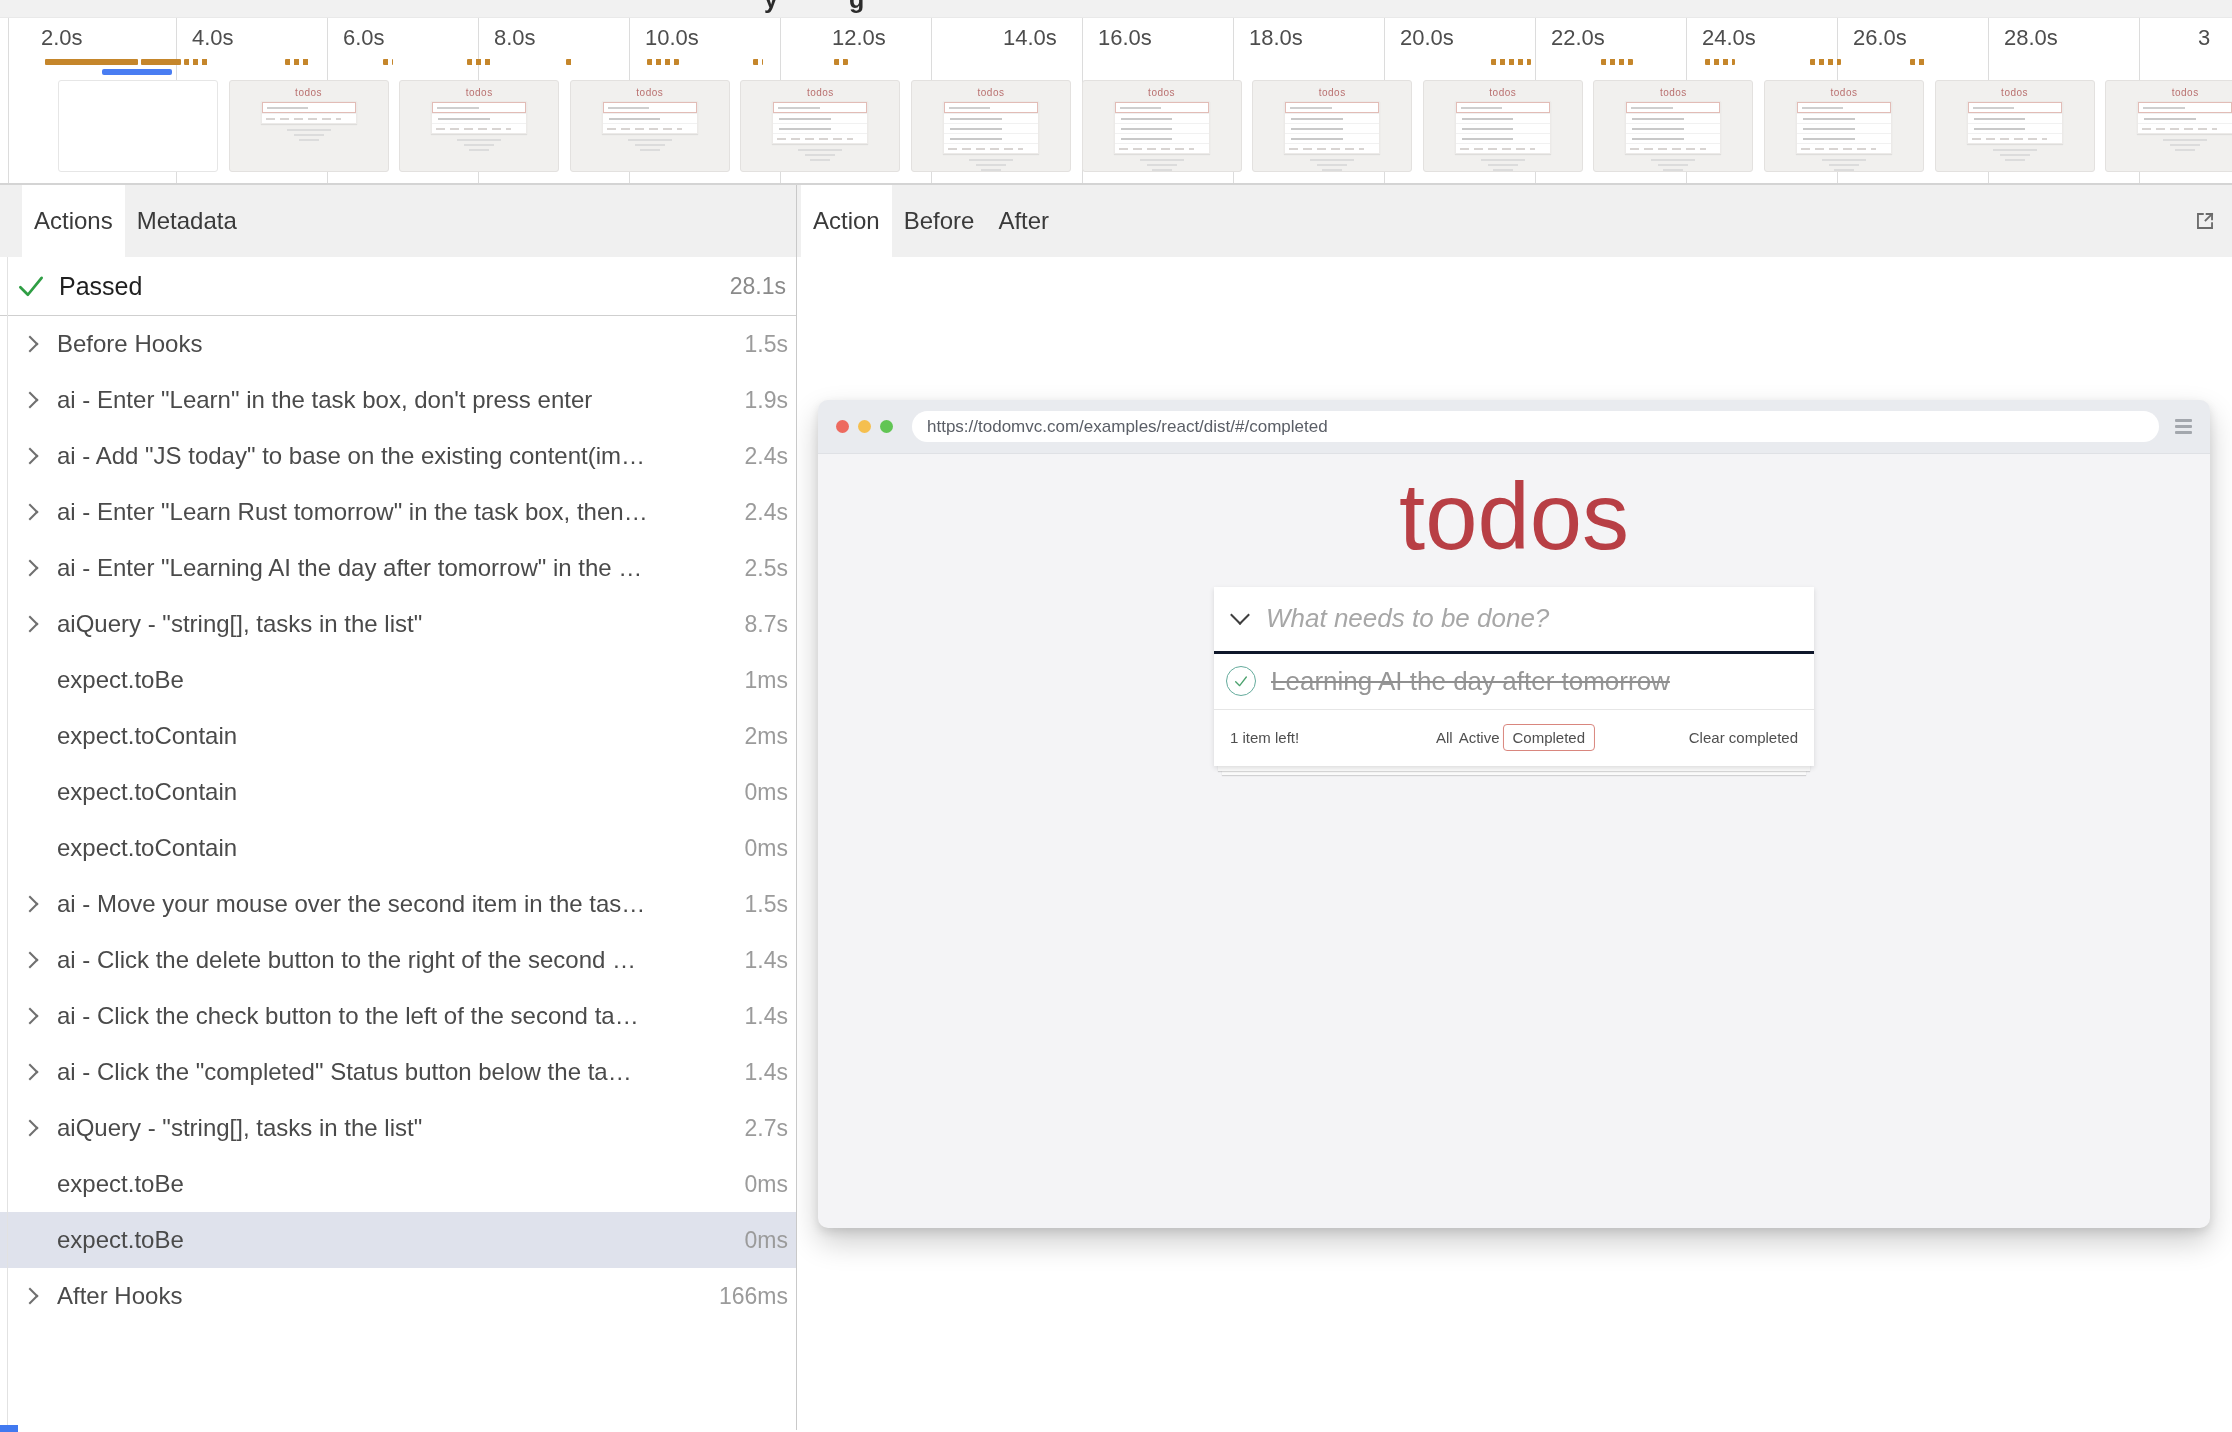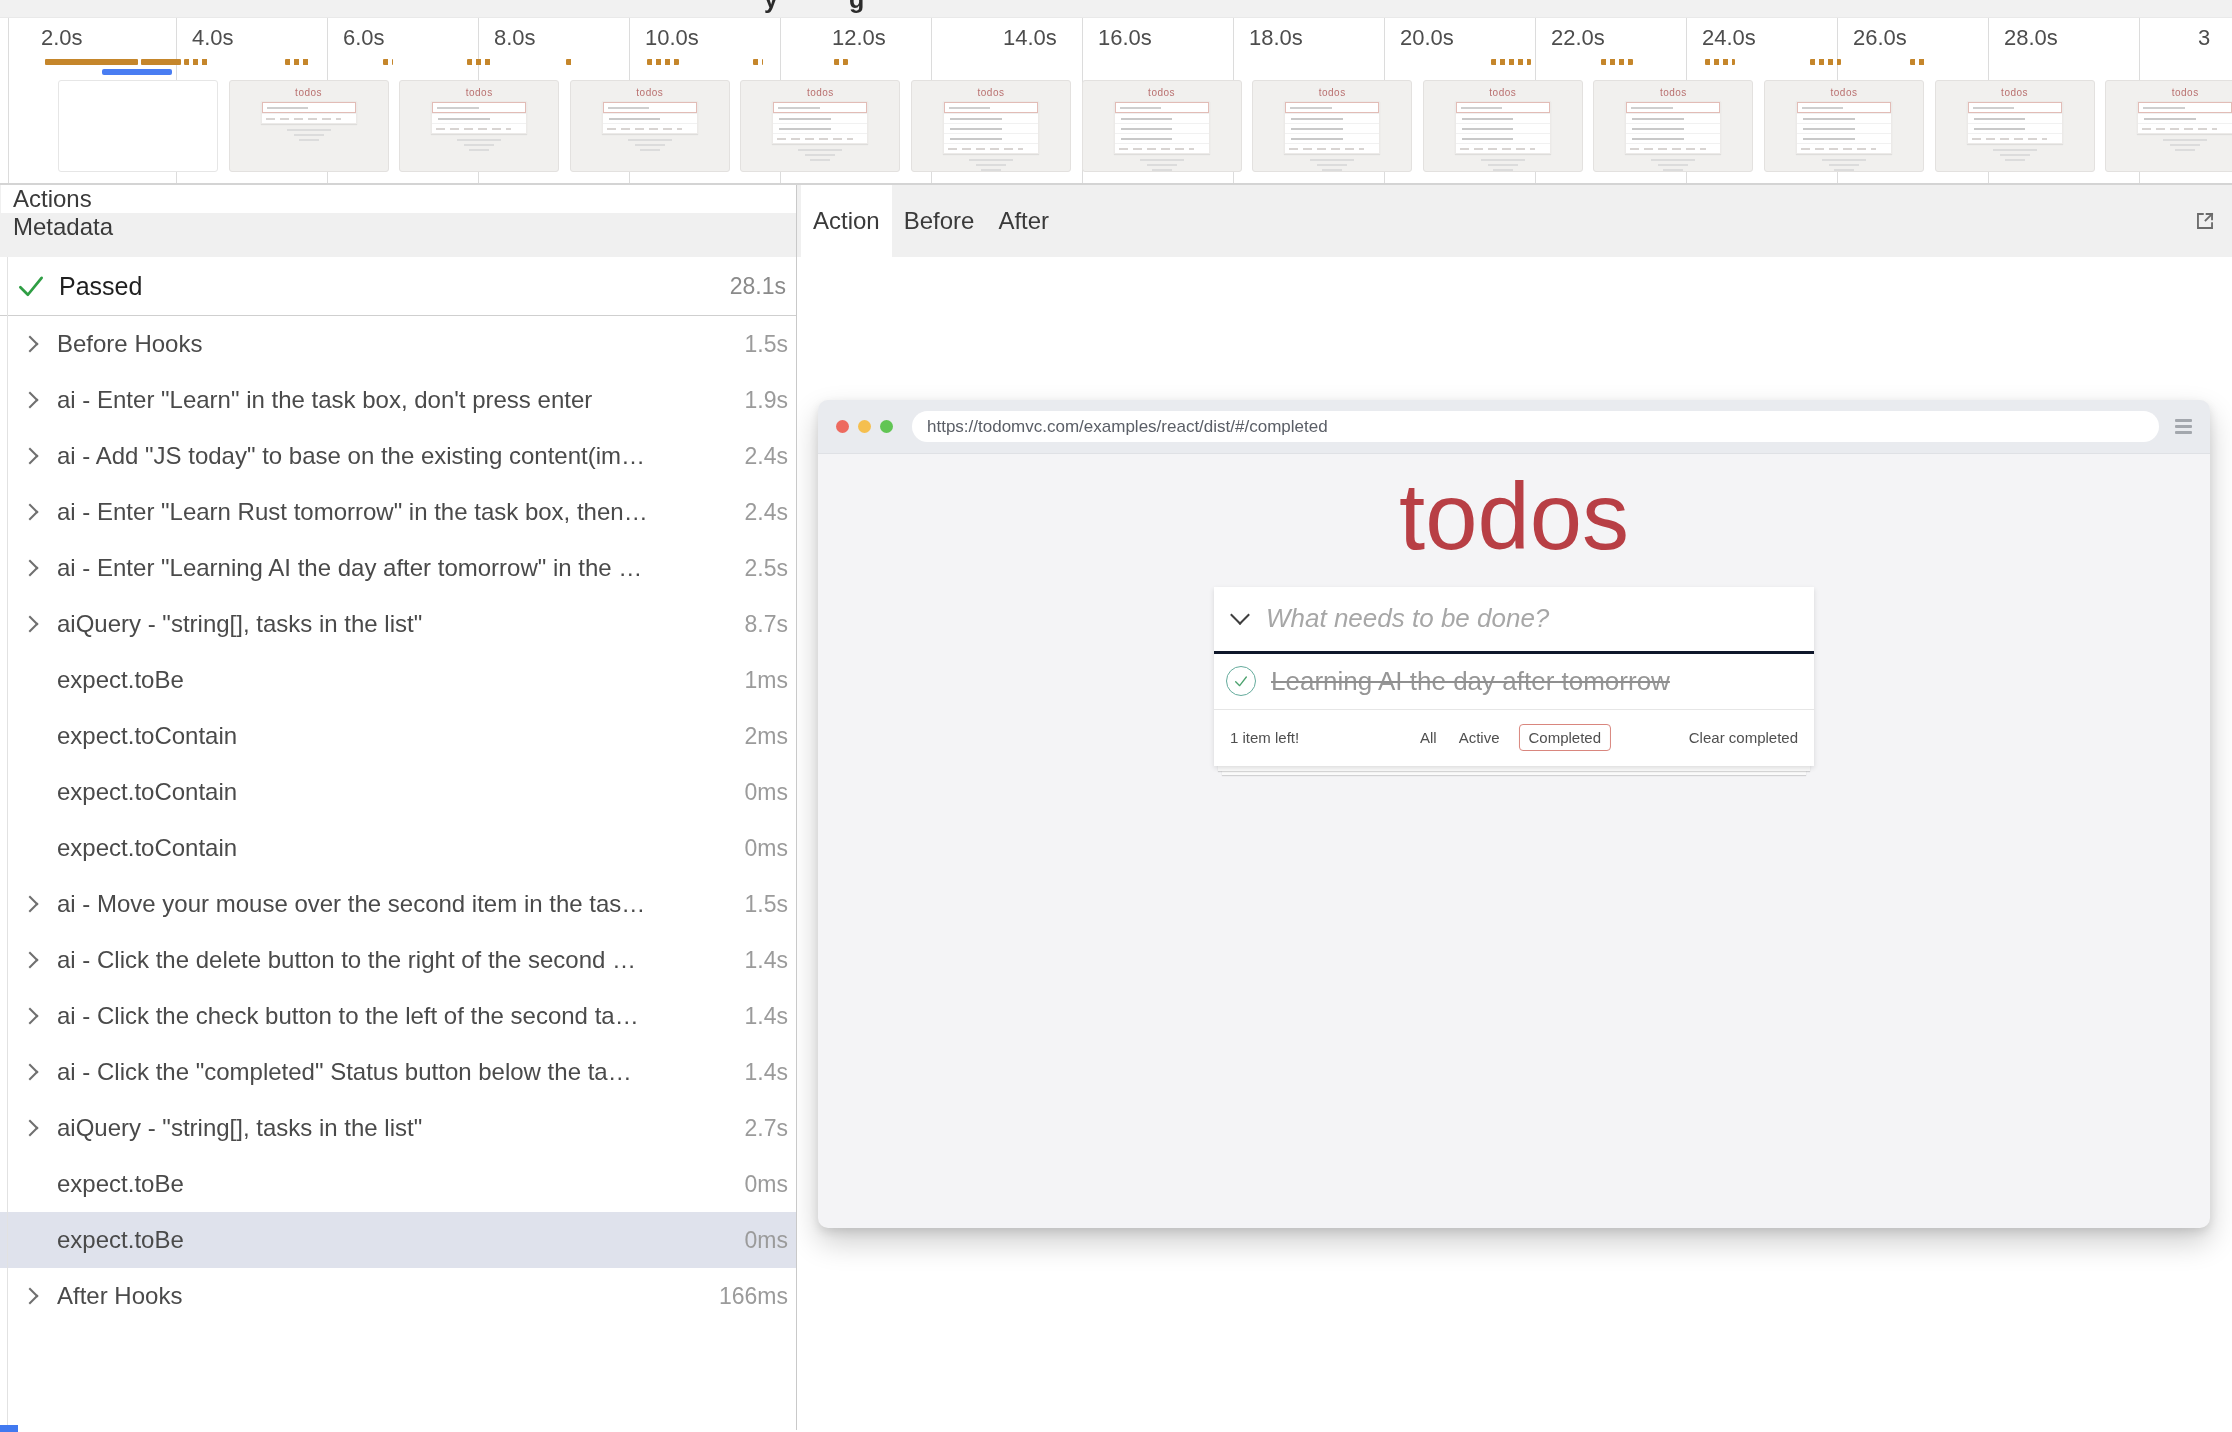--- a/index.html
+++ b/index.html
@@ -35,21 +35,21 @@
   .t-info{width:44px;height:2px;background:#dcdcdc;margin:5px auto 0;}
   .t-info.l2{width:30px;margin-top:3px;}
   .t-info.l3{width:20px;margin-top:3px;}
 
   
   .main{display:flex;height:1245px;}
   .left-panel{width:797px;border-right:1px solid #c9c9c9;position:relative;background:#fff;}
   .right-panel{flex:1;position:relative;background:#fff;overflow:hidden;}
 
   .tabbar{height:72px;background:#f0f0f0;display:flex;align-items:stretch;font-size:24px;color:#3a3a3a;}
-  .tabbar.left{padding-left:1px;flex-direction:column;}
+  .tabbar.left{padding-left:22px;}
   .tabbar.right{padding-left:4px;}
   .tab{display:flex;align-items:center;padding:0 12px;cursor:default;}
   .tab.active{background:#fff;}
   .icon-btn{margin-left:auto;margin-right:14px;display:flex;align-items:center;background:none;border:none;padding:0;}
 
   .left-hairline{position:absolute;left:7px;top:72px;bottom:0;width:1px;background:#e2e2e2;}
 
   .status-row{height:59px;display:flex;align-items:center;padding-left:16px;border-bottom:1px solid #cfcfcf;background:#fff;}
   .status-row .check{width:30px;height:30px;margin-right:13px;flex:0 0 auto;}
   .status-label{font-size:25px;color:#1f1f1f;}
@@ -86,21 +86,21 @@
   .chevron-down{width:14px;height:14px;border-right:2.5px solid #3f3f3f;border-bottom:2.5px solid #3f3f3f;
     transform:rotate(45deg);margin-top:-7px;flex:0 0 auto;}
   .placeholder-text{margin-left:19px;font-size:26px;font-style:italic;color:#a7a7a7;}
   .todo-row{height:58px;display:flex;align-items:center;border-top:3px solid #0f172a;padding-left:12px;}
   .toggle{width:30px;height:30px;border-radius:50%;border:1px solid var(--todo-check-circle);
     display:flex;align-items:center;justify-content:center;flex:0 0 auto;background:transparent;}
   .todo-text{margin-left:15px;font-size:26px;color:#969696;text-decoration:line-through;
     text-decoration-color:#8f8f8f;}
   .card-footer{height:57px;border-top:1px solid #e6e6e6;display:flex;align-items:center;
     padding:0 16px;font-size:15px;color:#4f4f4f;position:relative;}
-  .filters{position:absolute;left:50%;transform:translateX(-50%);display:flex;gap:16px;align-items:center;}
+  .filters{position:absolute;left:50%;transform:translateX(-50%);display:flex;align-items:center;}
   .filter{padding:4px 2px;border:1px solid transparent;border-radius:4px;}
   .filter.selected{border-color:var(--filter-selected-border);padding:4px 9px;}
   .clear-completed{margin-left:auto;}
   .app-info{margin-top:62px;font-size:12.5px;color:#bdbdbd;line-height:23px;}
   .app-info b{color:#767676;}
 
   .corner-artifact{position:fixed;left:0;bottom:0;width:18px;height:7px;background:#4179f0;}
 </style>
 </head>
 <body>

